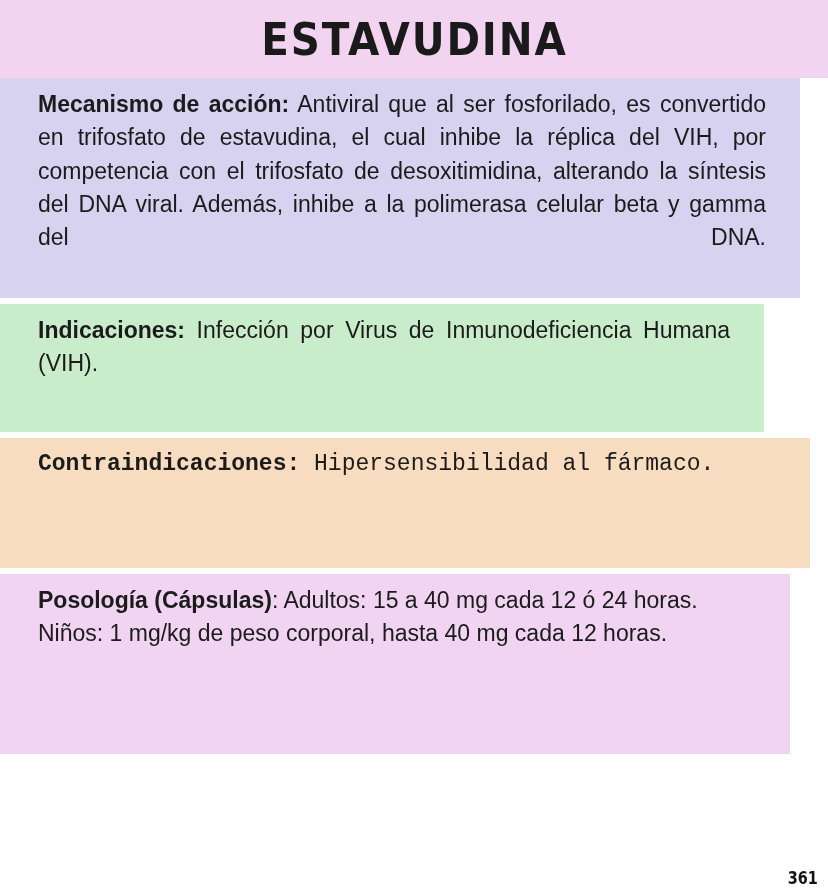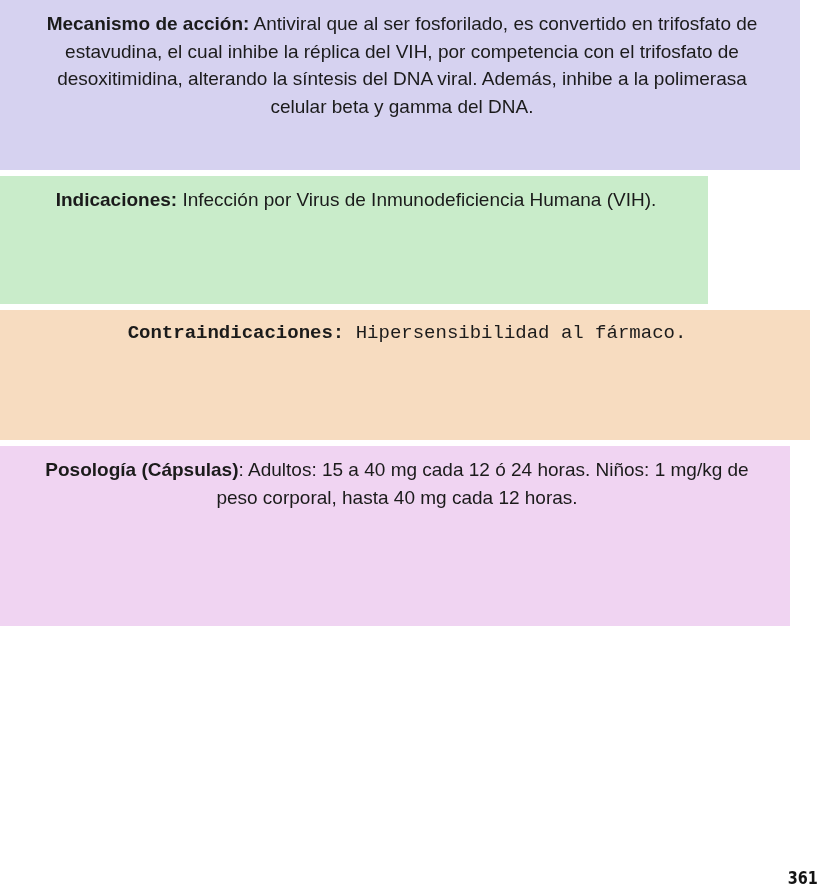--- a/index.html
+++ b/index.html
@@ -37,40 +37,39 @@
     transform: scaleX(0.92);
   }
   .sections {
     position: relative;
     width: 828px;
   }
   .section {
     box-sizing: border-box;
     margin: 0 0 6px 0;
     padding: 10px 34px 10px 38px;
-    font-size: 19px;
+    font-size: 23px;
     line-height: 1.45;
     color: #1b1b1b;
     text-align: justify;
   }
   .section p {
     margin: 0;
-    text-align: center;
   }
   .sec-label {
     font-weight: bold;
   }
   .sec-mechanism {
     background: #d6d2f0;
     width: 800px;
     min-height: 170px;
   }
   .sec-indications {
     background: #c9ecca;
-    width: 708px;
+    width: 764px;
     min-height: 128px;
   }
   .sec-contraindications {
     background: #f7dcc0;
     width: 810px;
     min-height: 130px;
     font-family: Liberation Mono, monospace;
   }
   .sec-adverse {
     background: #c6e5f3;
@@ -101,20 +100,23 @@
     content: "";
     display: inline-block;
     width: 100%;
   }
 </style>
 </head>
 <body>
 
 <div class="page">
 
+  <div class="title-bar">
+    <div class="title-text">ESTAVUDINA</div>
+  </div>
 
   <div class="sections">
 
     <div class="section sec-mechanism">
       <p class="justify-inner">
         <span class="sec-label">Mecanismo de acción:</span><span> Antiviral que al ser fosforilado, es convertido en trifosfato de estavudina, el cual inhibe la réplica del VIH, por competencia con el trifosfato de desoxitimidina, alterando la síntesis del DNA viral. Además, inhibe a la polimerasa celular beta y gamma del DNA.</span>
       </p>
     </div>
 
     <div class="section sec-indications">

